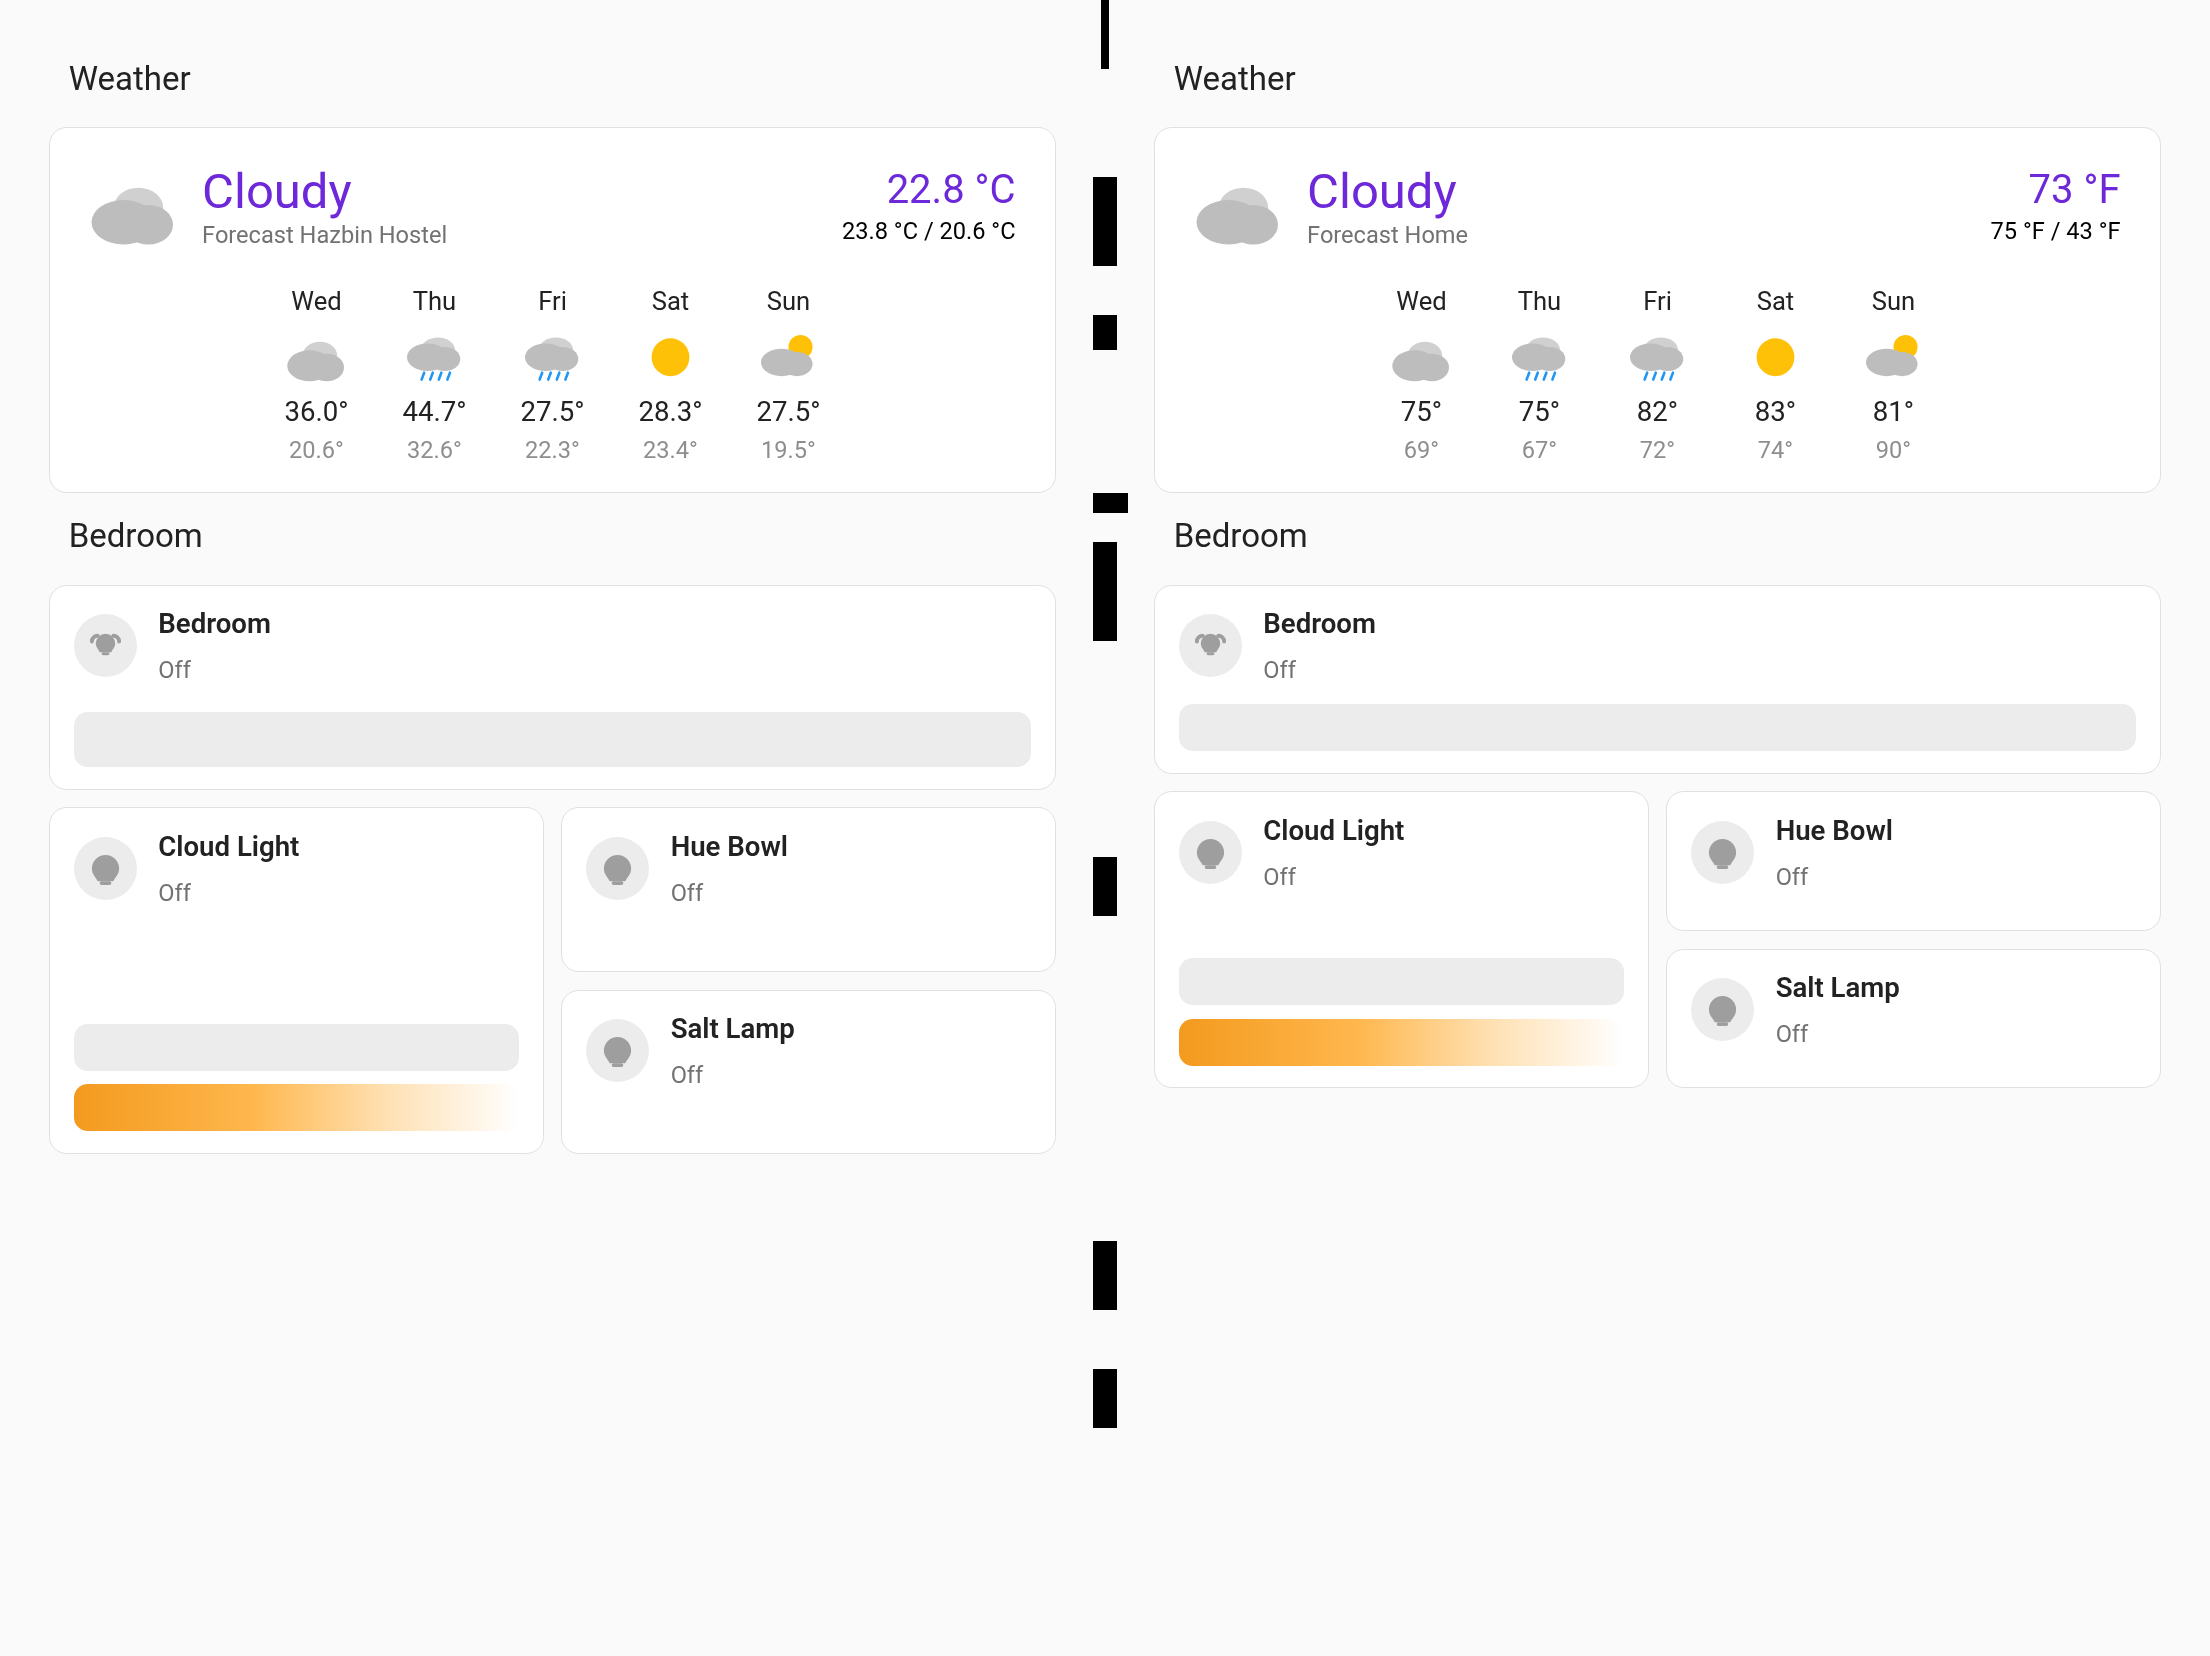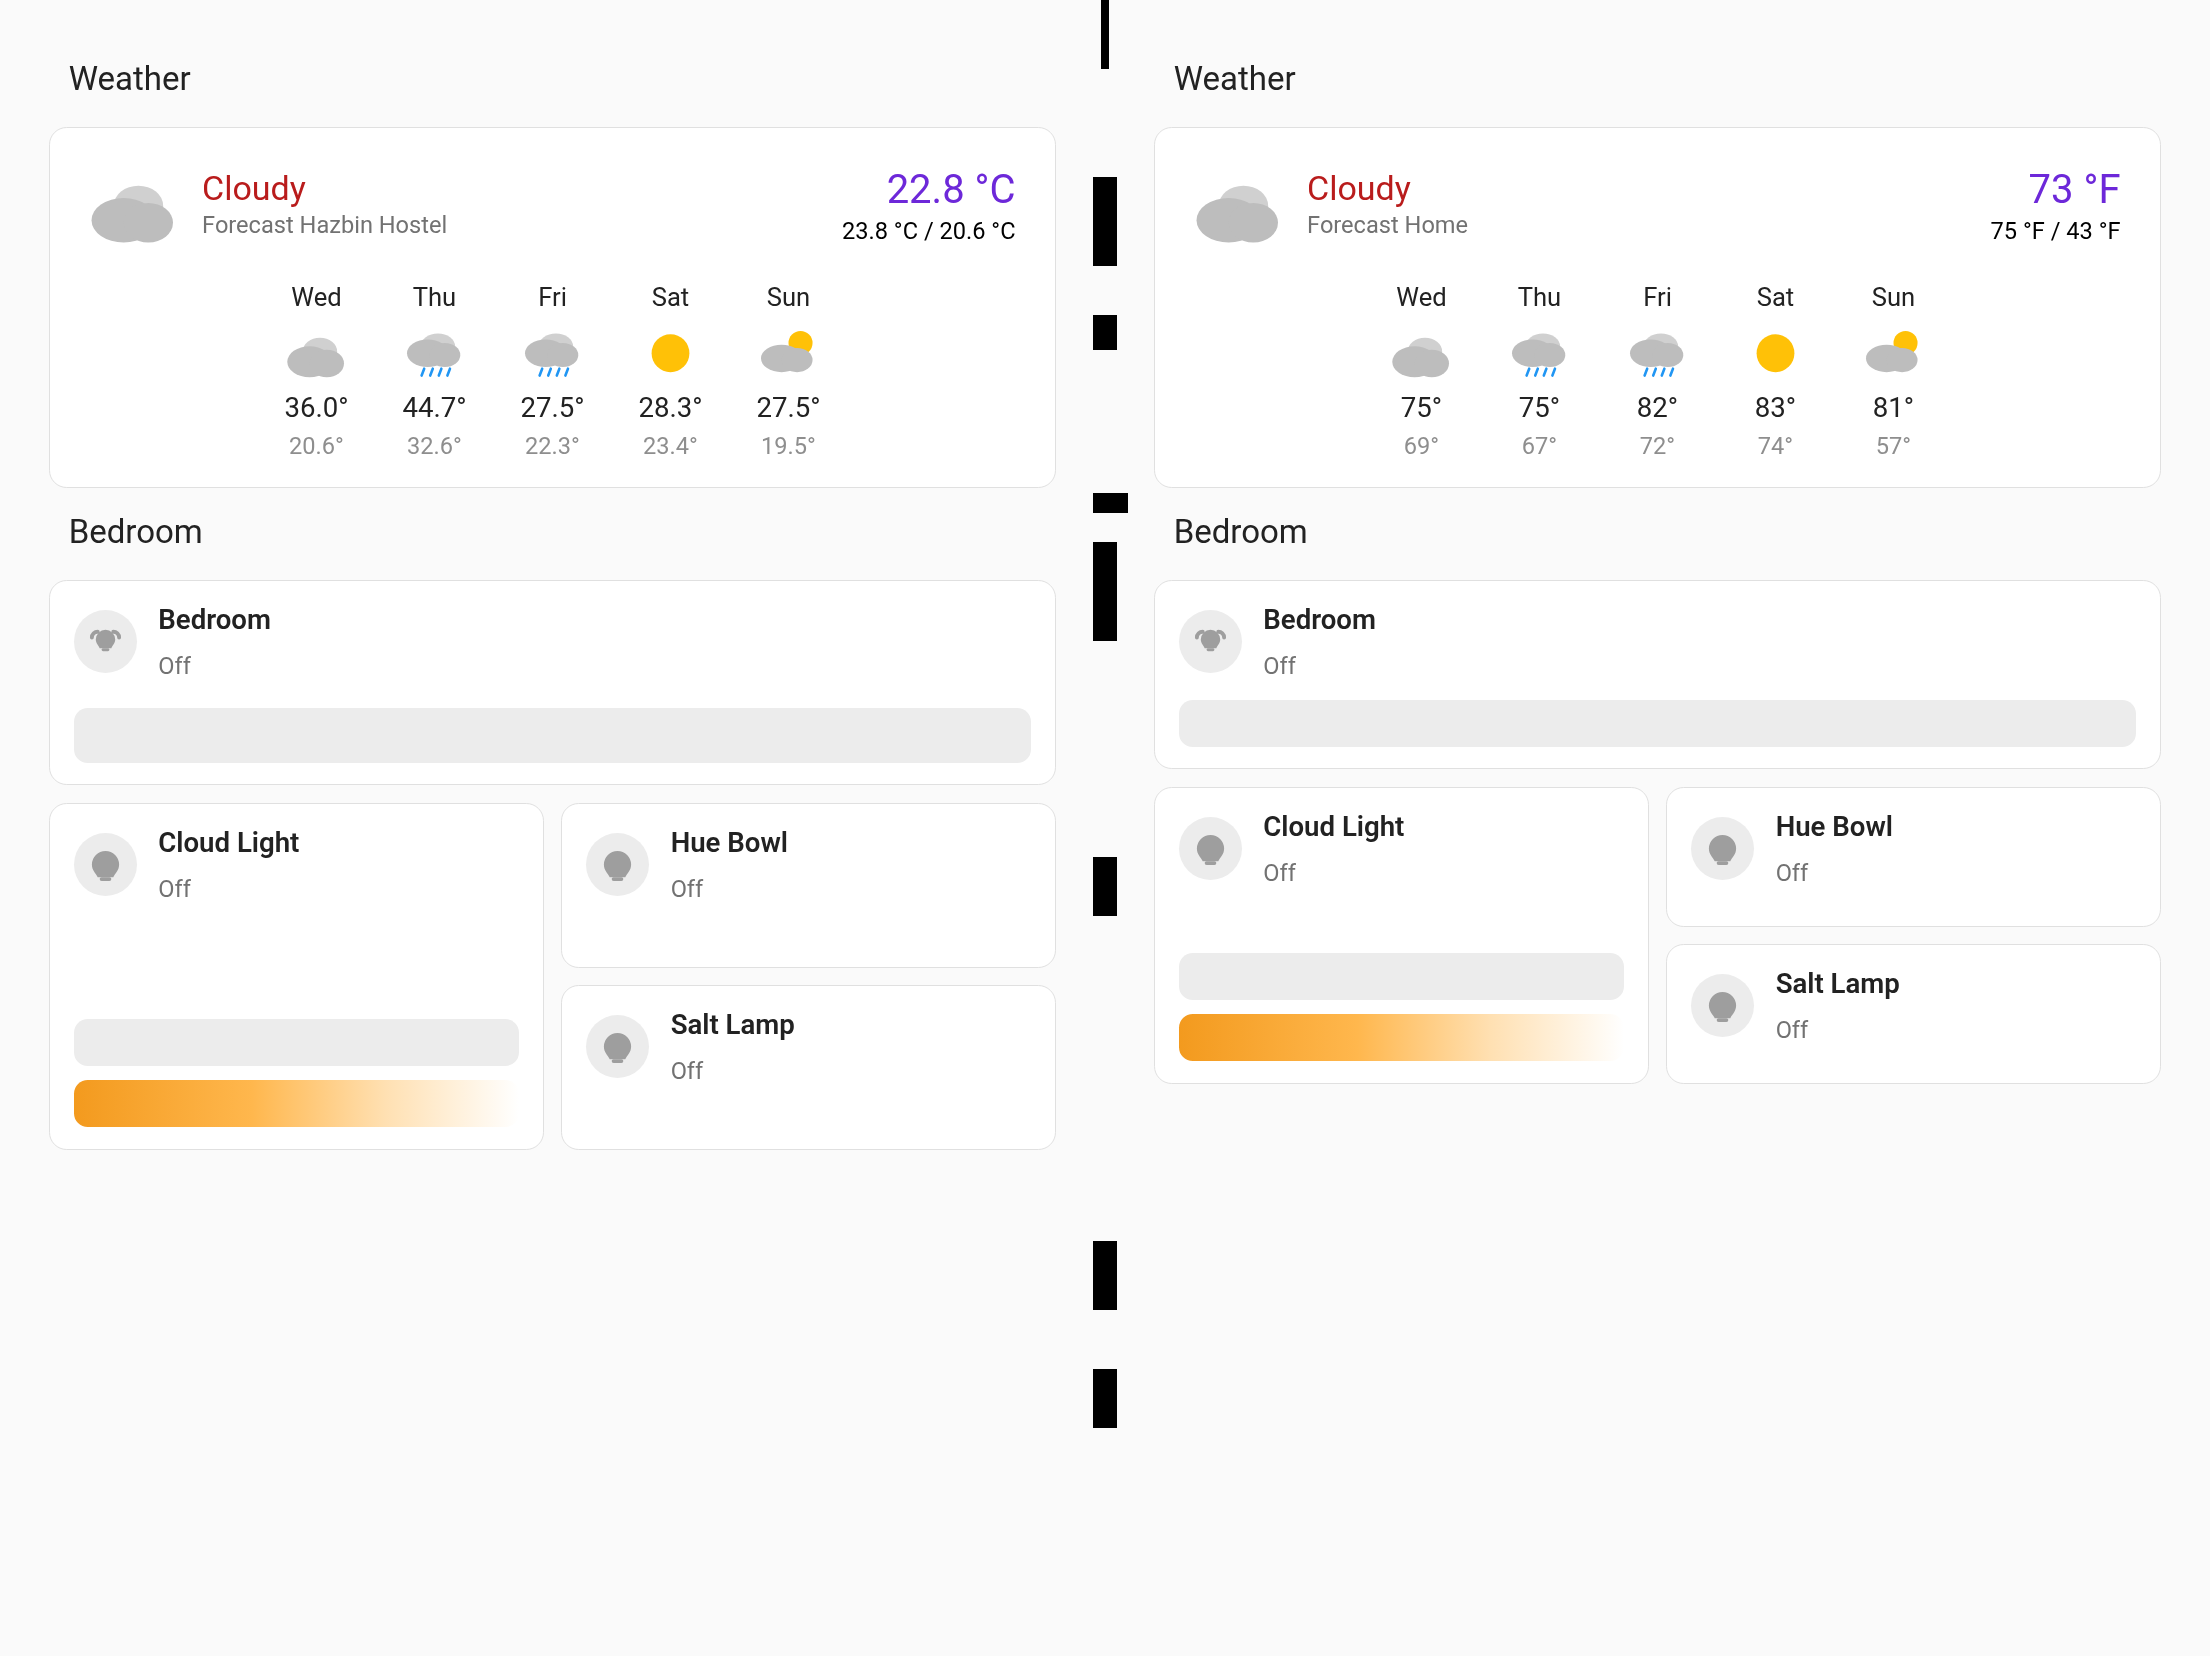--- a/index.html
+++ b/index.html
@@ -56,23 +56,23 @@
     justify-content: space-between;
     padding: 9.9px 9.9px 19.7px 9.9px;
   }
   .weather-head-left {
     display: flex;
     align-items: center;
     gap: 23.6px;
   }
   .weather-big-icon { width: 89px; height: 79px; }
   .weather-cond {
-    font-size: 34px;
+    font-size: 49px;
     font-weight: 400;
-    color: #b91c1c;
+    color: #6d28d9;
     line-height: 1.05;
   }
   .weather-sub {
     font-size: 23.6px;
     color: #727272;
     margin-top: 3.9px;
   }
   .weather-head-right { text-align: right; }
   .weather-temp {
     font-size: 40px;
@@ -374,21 +374,21 @@
           </svg>
         <div class="fday-hi">83°</div>
         <div class="fday-lo">74°</div>
       </div>
       <div class="forecast-day">
         <div class="fday-name">Sun</div>
         <svg class="fday-icon" viewBox="0 0 72 64">
             <use href="#icon-partly-cloudy"></use>
           </svg>
         <div class="fday-hi">81°</div>
-        <div class="fday-lo">57°</div>
+        <div class="fday-lo">90°</div>
       </div>
     </div>
   </div>
 
   <h2 class="section-title">Bedroom</h2>
 
   <div class="bedroom-grid">
     <div class="entity-card span2">
       <div class="entity-head">
         <div class="entity-icon-wrap">

